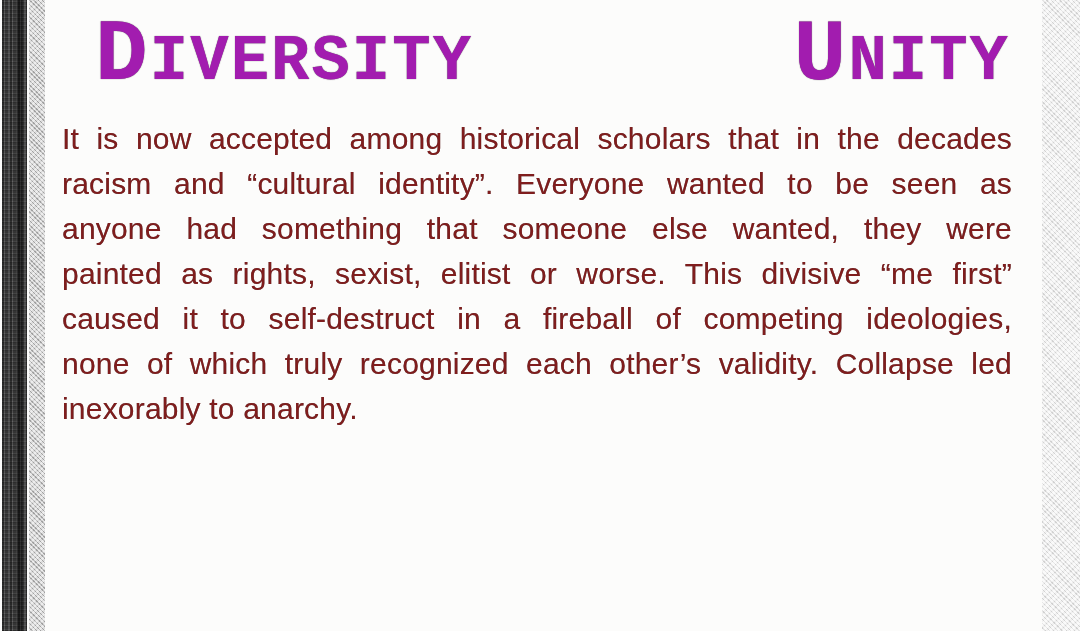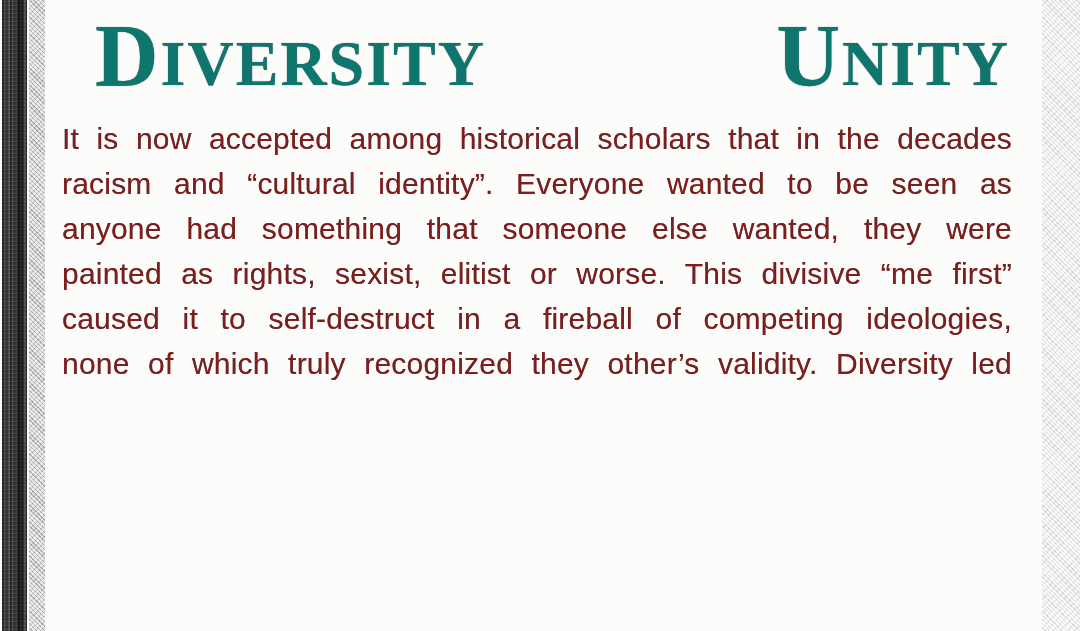--- a/index.html
+++ b/index.html
@@ -55,22 +55,22 @@
 
   
   .title {
     position: absolute;
     left: 95px;
     top: 12px;
     width: 915px;
     display: flex;
     justify-content: space-between;
     align-items: baseline;
-    color: #0f766e;
-    font-family: Liberation Serif, serif;
+    color: #a21caf;
+    font-family: Liberation Mono, monospace;
     font-weight: bold;
     white-space: nowrap;
     text-shadow: 0 0 1px rgba(30,30,30,.75);
   }
   .title .word {
     letter-spacing: 2px;
   }
   .title .lead {
     font-size: 88px;
     line-height: 1;
@@ -113,14 +113,15 @@
   <span class="word"><span class="lead">D</span><span class="rest">IVERSITY</span></span>
   <span class="word"><span class="lead">U</span><span class="rest">NITY</span></span>
 </h1>
 
 <div class="bodytext">
   <div class="line">It is now accepted among historical scholars that in the decades</div>
   <div class="line">racism and “cultural identity”. Everyone wanted to be seen as</div>
   <div class="line">anyone had something that someone else wanted, they were</div>
   <div class="line">painted as rights, sexist, elitist or worse. This divisive “me first”</div>
   <div class="line">caused it to self-destruct in a fireball of competing ideologies,</div>
-  <div class="line">none of which truly recognized they other’s validity. Diversity led</div>
+  <div class="line">none of which truly recognized each other’s validity. Collapse led</div>
+  <div class="line last">inexorably to anarchy.</div>
 </div>
 
 </body></html>

